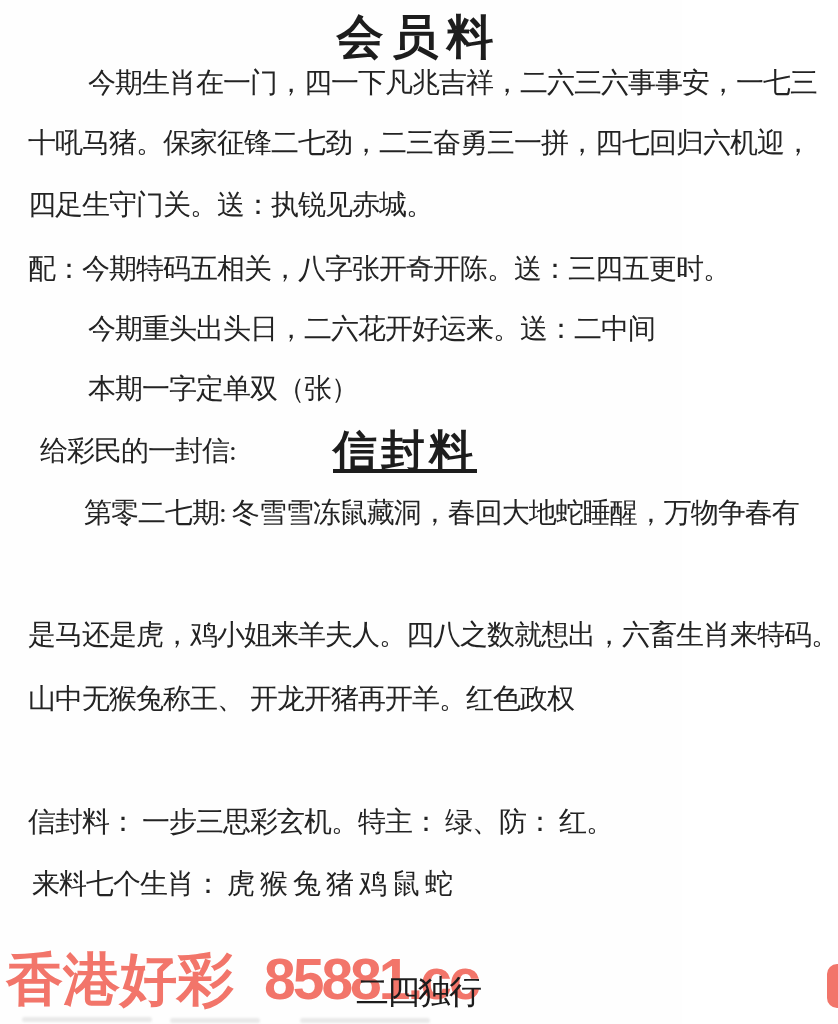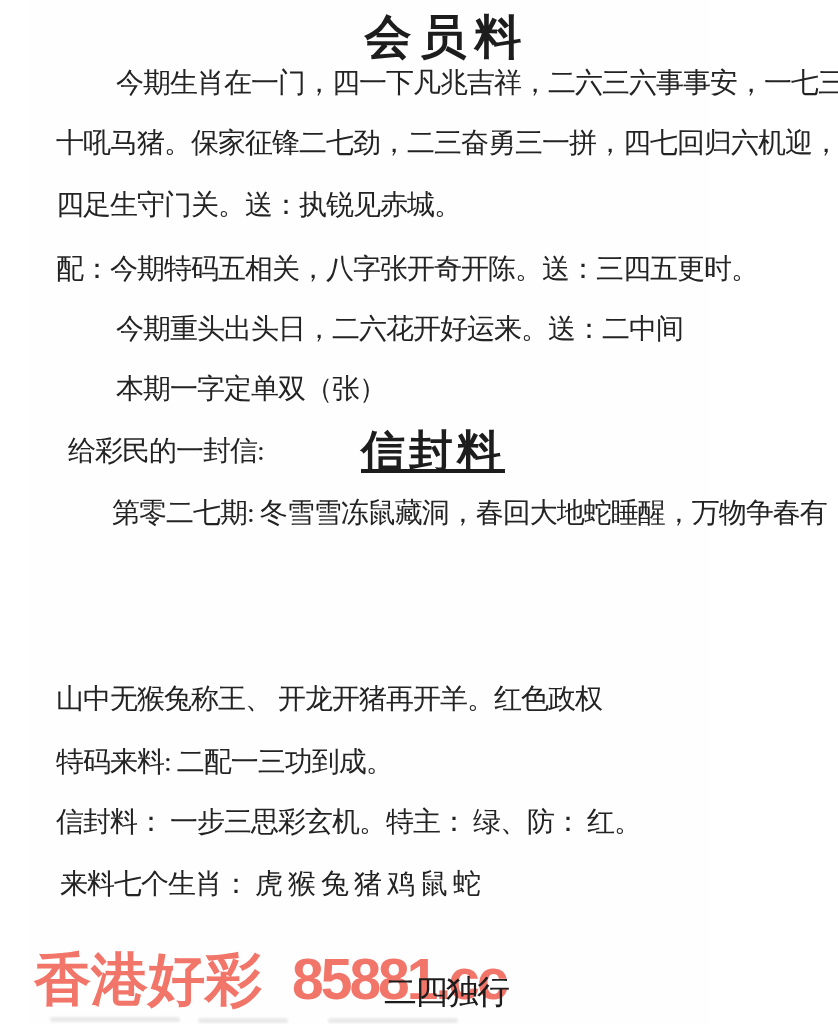--- a/index.html
+++ b/index.html
@@ -6,21 +6,20 @@
   body {
     width: 838px; height: 1024px;
     background: #ffffff;
     overflow: hidden;
     font-family: "Liberation Serif", "DejaVu Serif", serif;
   }
   .page {
     position: relative;
     width: 682px; height: 1024px;
     background: #fefefe;
-    margin-left: 28px;
   }
   .ln {
     position: absolute;
     font-size: 28px;
     letter-spacing: -1px;
     color: #232323;
     white-space: nowrap;
     z-index: 2;
     font-family: "Liberation Serif", "DejaVu Serif", serif;
   }
@@ -102,22 +101,22 @@
   <div class="ln" style="left:28px; top:124px;">十吼马猪。保家征锋二七劲，二三奋勇三一拼，四七回归六机迎，</div>
   <div class="ln" style="left:28px; top:186px;">四足生守门关。送：执锐见赤城。</div>
   <div class="ln" style="left:28px; top:250px;text-align:center;">配：今期特码五相关，八字张开奇开陈。送：三四五更时。</div>
   <div class="ln" style="left:88px; top:310px;">今期重头出头日，二六花开好运来。送：二中间</div>
   <div class="ln" style="left:88px; top:370px;">本期一字定单双（张）</div>
 
   <div class="ln" style="left:40px; top:432px;">给彩民的一封信:</div>
   <div class="letter-heading">信封料</div>
 
   <div class="ln" style="left:84px; top:494px;">第零二七期: 冬雪雪冻鼠藏洞，春回大地蛇睡醒，万物争春有</div>
+  <div class="ln" style="left:28px; top:616px;">是马还是虎，鸡小姐来羊夫人。四八之数就想出，六畜生肖来特码。</div>
   <div class="ln" style="left:28px; top:680px;">山中无猴兔称王、 开龙开猪再开羊。红色政权</div>
-  <div class="ln" style="left:28px; top:743px;">特码来料: 二配一三功到成。</div>
   <div class="ln" style="left:28px; top:803px;">信封料： 一步三思彩玄机。特主： 绿、防： 红。</div>
   <div class="ln" style="left:32px; top:865px;">来料七个生肖： 虎 猴 兔 猪 鸡 鼠 蛇</div>
 
   <div class="watermark">
     <span>香港好彩</span><span class="site">85881.cc</span>
   </div>
 
   <div class="duxing">二四独行</div>
 
   <div class="wm-fragment"></div>

